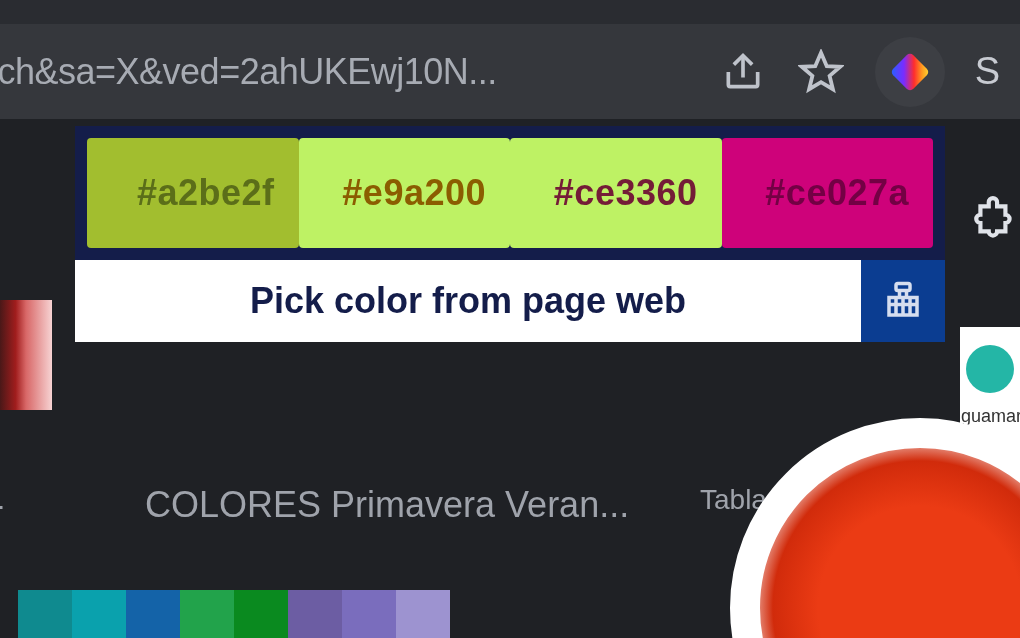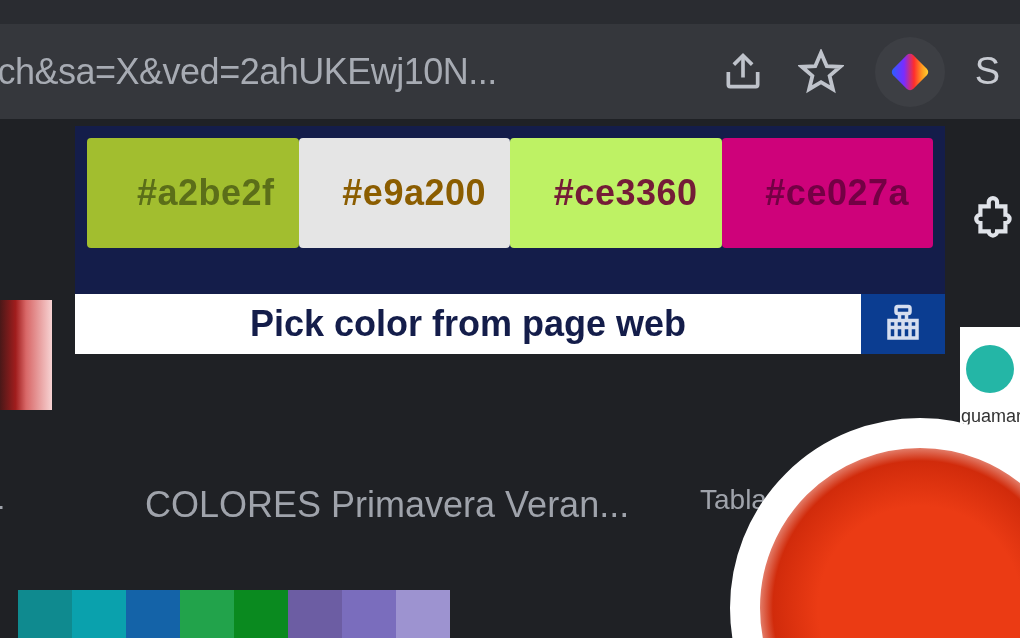--- a/index.html
+++ b/index.html
@@ -80,29 +80,28 @@
       display: flex;
       align-items: center;
       justify-content: flex-end;
       padding-right: 24px;
       font-size: 36px;
       font-weight: bold;
       letter-spacing: 0.5px;
     }
     .swatch-1 { background: #a2be2f; color: #5b6e19; }
     .swatch-2 { background: #f2e401; color: #8a7e00; }
-    .swatch-3 { background: #e5e5e5; color: #8b5d00; }
+    .swatch-3 { background: #bef264; color: #8b5d00; }
     .swatch-4 { background: #dc5f3a; color: #7d361e; }
     .swatch-5 { background: #bef264; color: #741c37; }
     .swatch-6 { background: #ce027a; color: #730144; }
 
     .action-bar {
       display: flex;
-      height: 60px;
-      margin-top: 34px;
+      height: 82px;
     }
     .pick-label {
       flex: 1;
       background: #ffffff;
       color: #141d4a;
       font-size: 36px;
       font-weight: bold;
       display: flex;
       align-items: center;
       justify-content: center;

